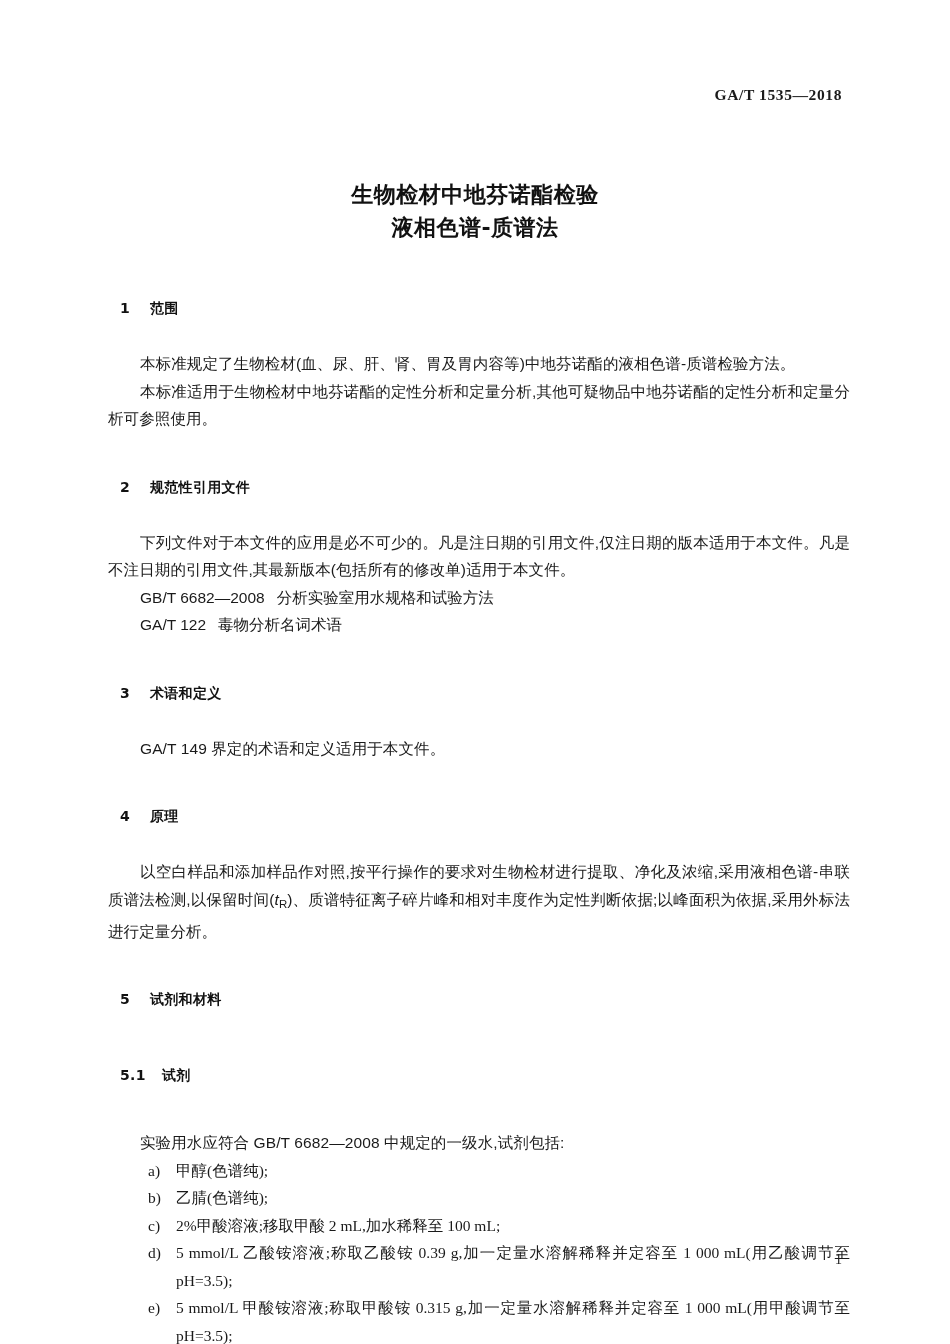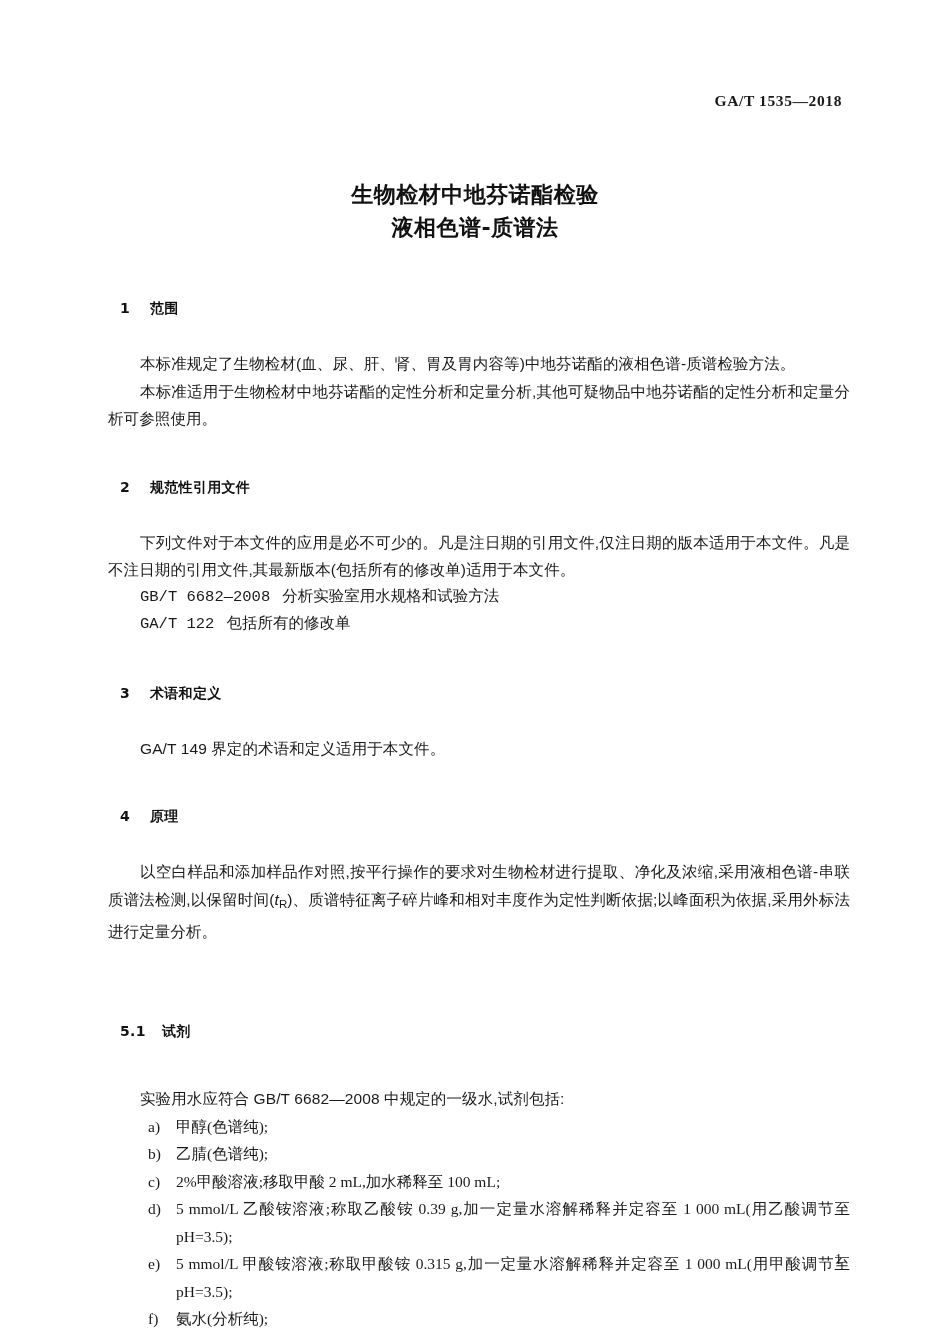--- a/index.html
+++ b/index.html
@@ -18,21 +18,21 @@
     width: 950px;
     height: 1344px;
     margin: 0 auto;
     background: #fff;
     overflow: hidden;
   }
 
   
   .page-header {
     position: absolute;
-    top: 92px;
+    top: 86px;
     left: 0;
     width: 950px;
     text-align: right;
     padding-right: 108px;
     box-sizing: border-box;
   }
   .page-header .std-no {
     font-family: "Liberation Serif", "DejaVu Serif", serif;
     font-weight: bold;
     font-size: 15.5px;
@@ -92,21 +92,21 @@
     text-align: justify;
     text-justify: inter-ideograph;
     color: #1a1a1a;
     letter-spacing: 0.1px;
   }
   p.body.indent { text-indent: 32px; }
   p.body.hang   { padding-left: 32px; text-indent: 0; margin-top: 12px; }
 
   
   .ref-line {
-    font-family: Liberation Mono, monospace;
+    font-family: Liberation Sans, sans-serif;
     font-size: 15.5px;
     line-height: 27.5px;
     padding-left: 32px;
     color: #1a1a1a;
   }
   .ref-line .ref-id { margin-right: 12px; }
 
   
   ul.alpha-list {
     list-style: none;
@@ -175,38 +175,41 @@
     <div class="sp-before-head"></div>
     <h2 class="sec-head">
       <span class="num">2</span><span>规范性引用文件</span>
     </h2>
     <div class="sp-after-head"></div>
     <p class="body indent">下列文件对于本文件的应用是必不可少的。凡是注日期的引用文件,仅注日期的版本适用于本文件。凡是不注日期的引用文件,其最新版本(包括所有的修改单)适用于本文件。</p>
     <div class="ref-line">
       <span class="ref-id">GB/T 6682—2008</span><span>分析实验室用水规格和试验方法</span>
     </div>
     <div class="ref-line">
-      <span class="ref-id">GA/T 122</span><span>包括所有的修改单</span>
+      <span class="ref-id">GA/T 122</span><span>毒物分析名词术语</span>
     </div>
 
     <div class="sp-before-head"></div>
     <h2 class="sec-head">
       <span class="num">3</span><span>术语和定义</span>
     </h2>
     <div class="sp-after-head"></div>
     <p class="body indent">GA/T 149 界定的术语和定义适用于本文件。</p>
 
     <div class="sp-before-head"></div>
     <h2 class="sec-head">
       <span class="num">4</span><span>原理</span>
     </h2>
     <div class="sp-after-head"></div>
     <p class="body indent"><span>以空白样品和添加样品作对照,按平行操作的要求对生物检材进行提取、净化及浓缩,采用液相色谱-串联质谱法检测,以保留时间(</span><span class="ital">t</span><span class="sub">R</span><span>)、质谱特征离子碎片峰和相对丰度作为定性判断依据;以峰面积为依据,采用外标法进行定量分析。</span></p>
 
     <div class="sp-before-head"></div>
+    <h2 class="sec-head">
+      <span class="num">5</span><span>试剂和材料</span>
+    </h2>
 
     <div class="sp-before-head"></div>
     <h2 class="sec-head sub">
       <span class="num">5.1</span><span>试剂</span>
     </h2>
     <div class="sp-after-head"></div>
     <p class="body hang">实验用水应符合 GB/T 6682—2008 中规定的一级水,试剂包括:</p>
 
     <ul class="alpha-list">
       <li>

